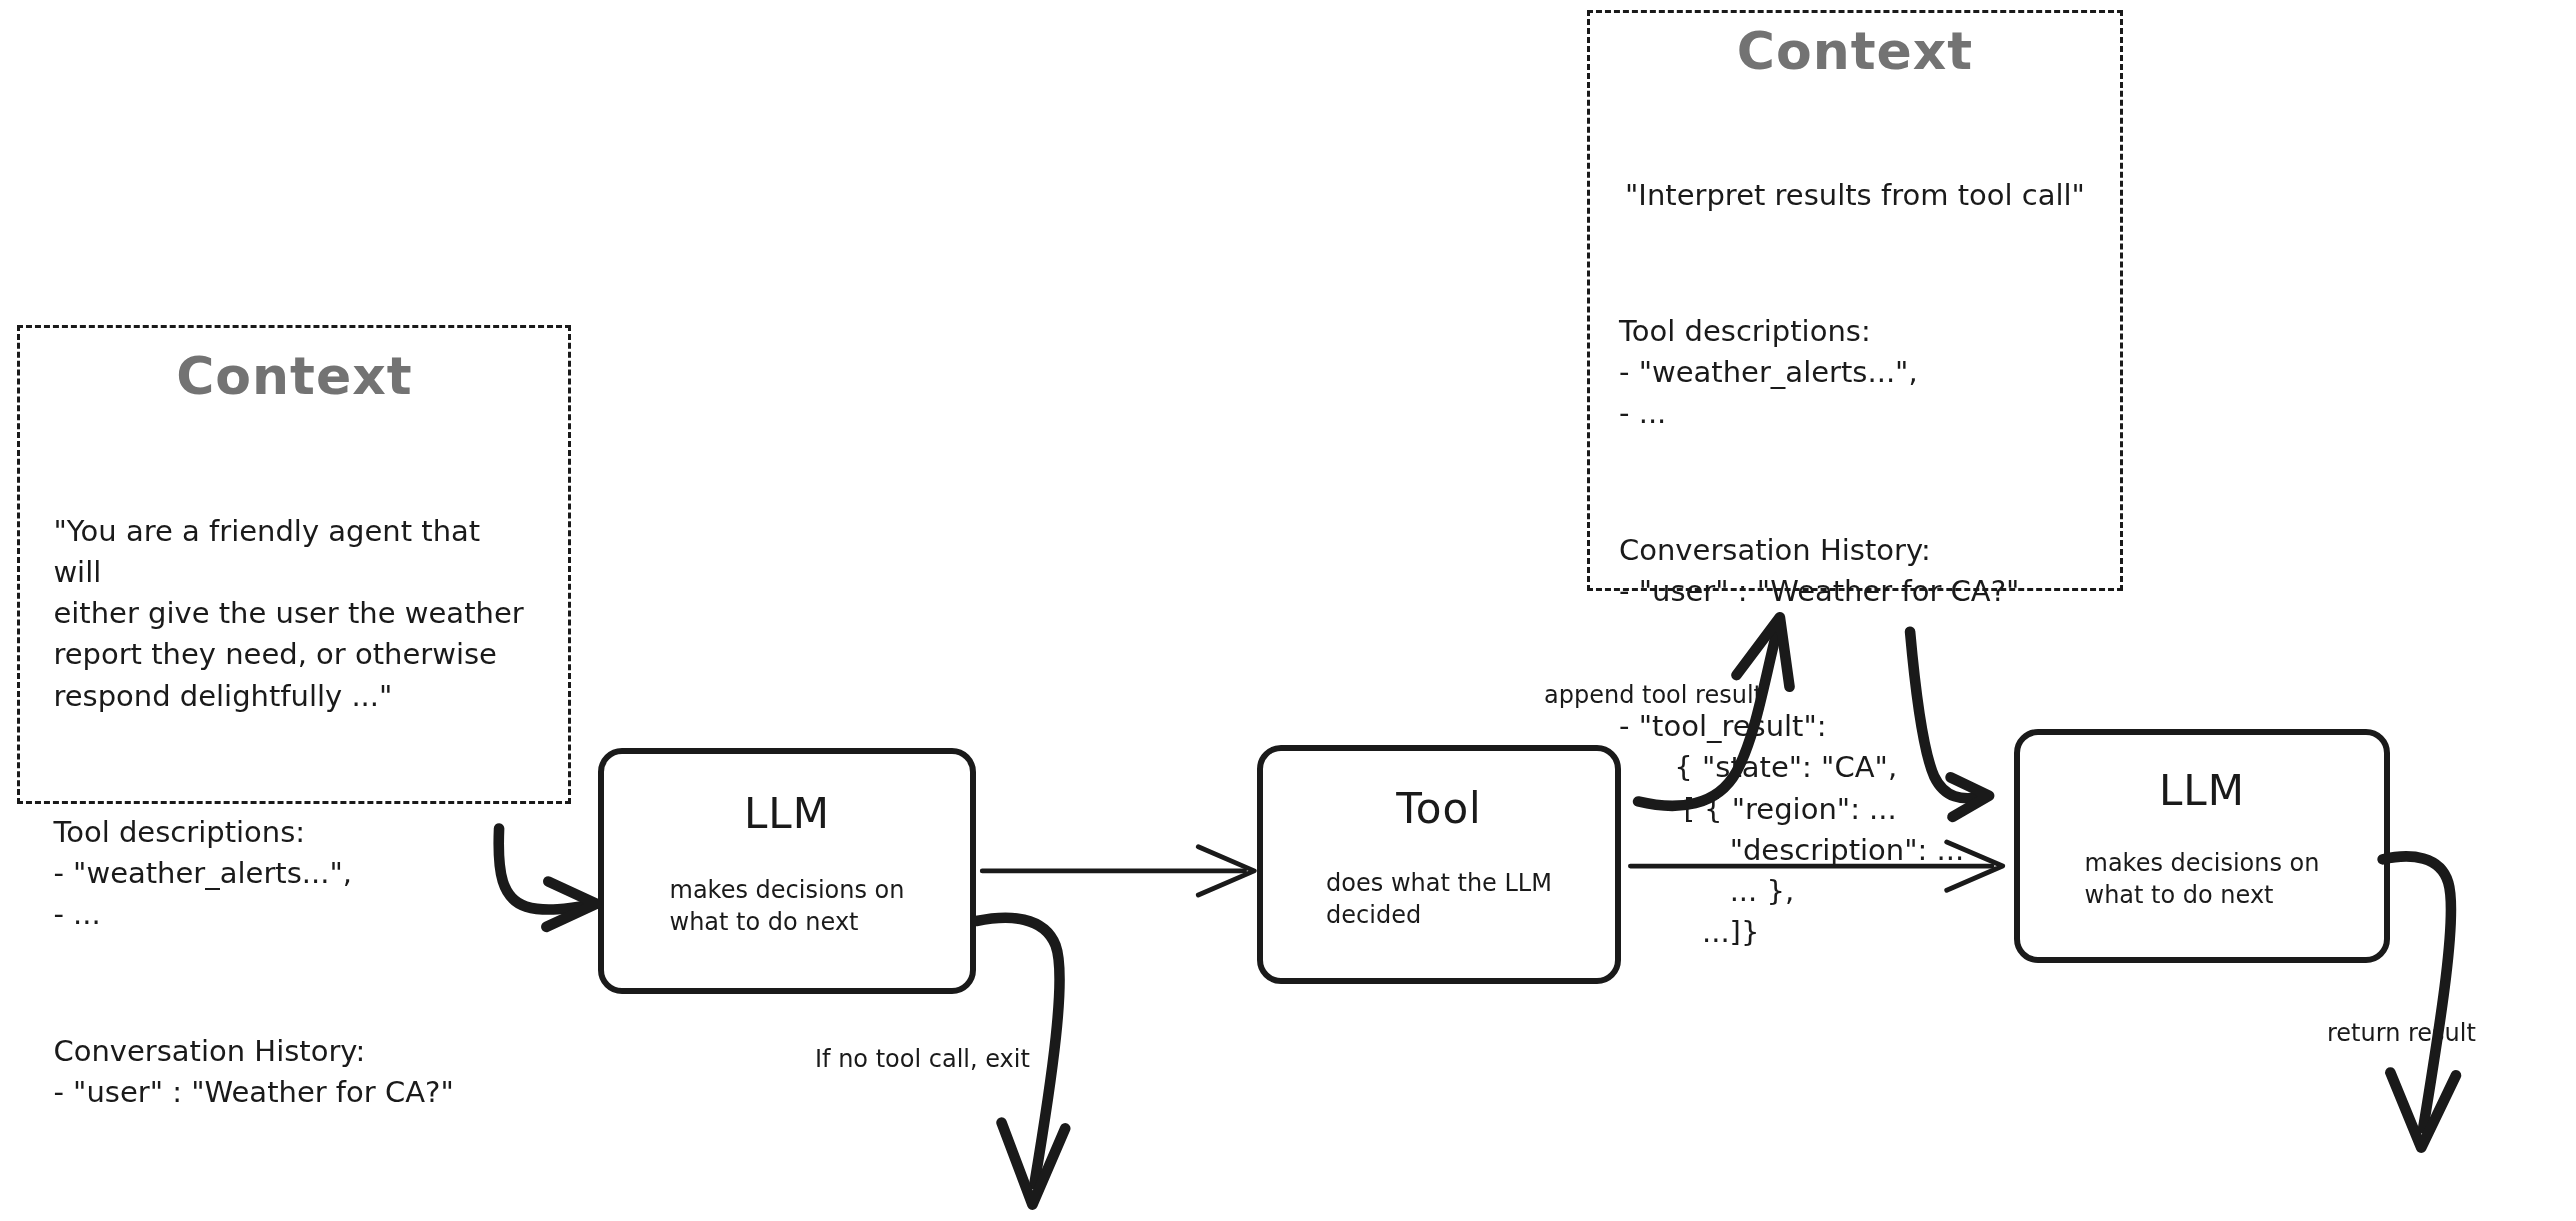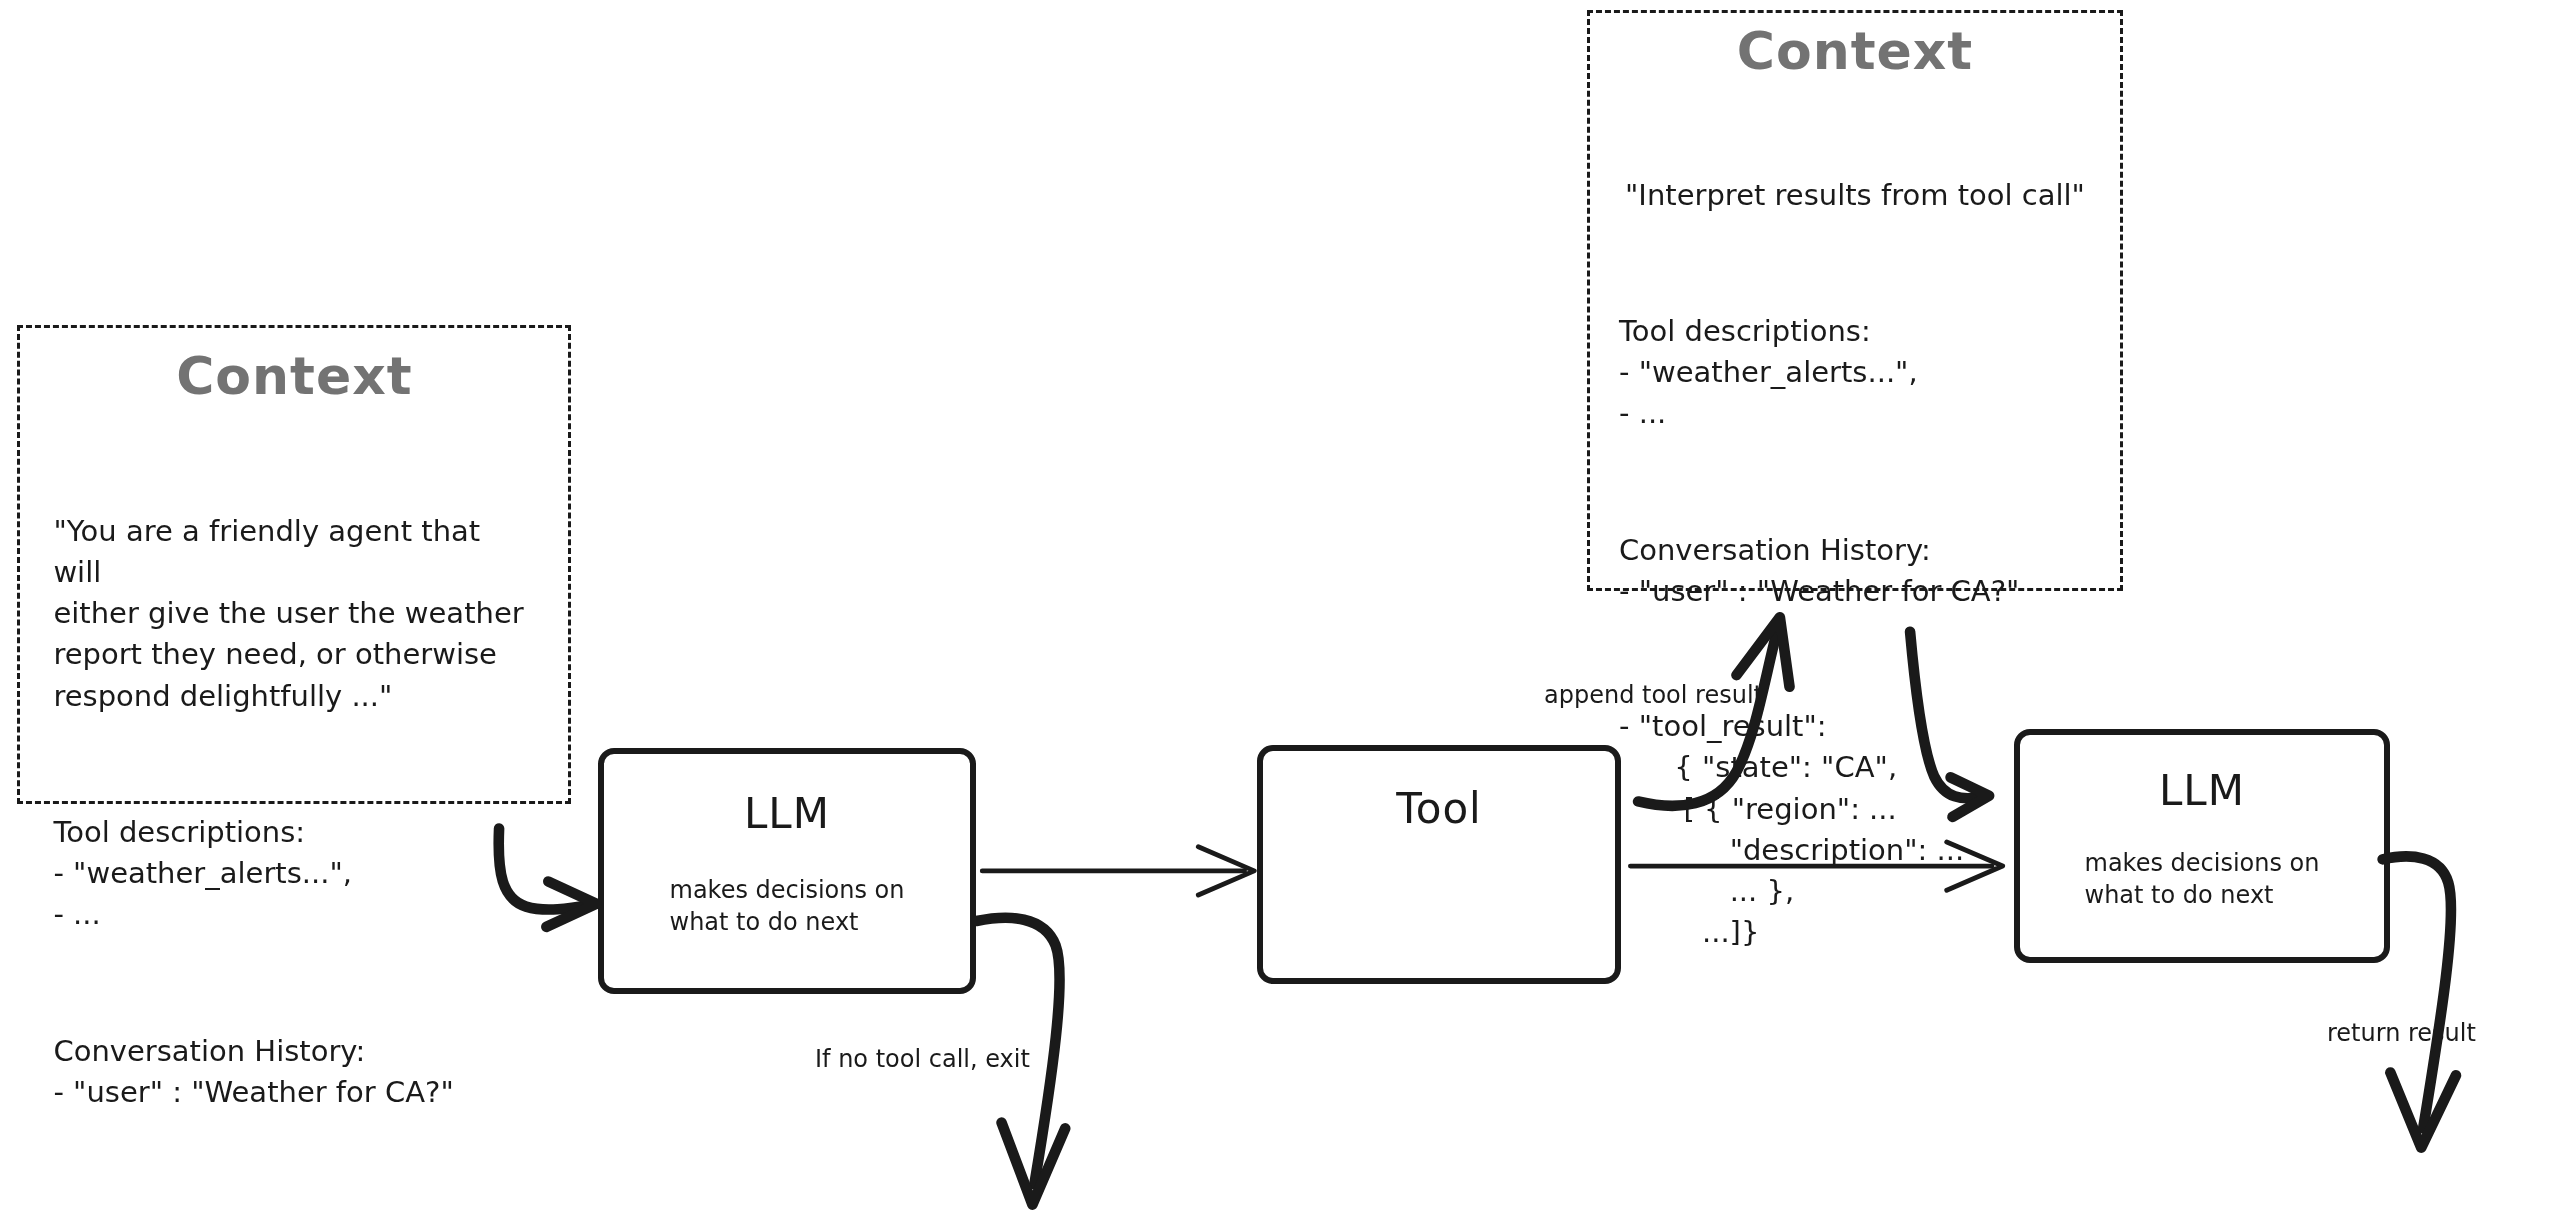--- a/index.html
+++ b/index.html
@@ -38,21 +38,21 @@
     color: #1a1a1a;
     line-height: 1.42;
     white-space: pre-wrap;
   }
   .context-para + .context-para { margin-top: 13px; }
 
   
   .node {
     position: absolute;
     border: 6.8px solid #1a1a1a;
-    border-radius: 16px;
+    border-radius: 24px;
     background: #ffffff;
     box-sizing: border-box;
     display: flex;
     flex-direction: column;
     align-items: center;
     justify-content: flex-start;
   }
   .node-title {
     font-size: 42px;
     color: #1a1a1a;
@@ -138,20 +138,22 @@
   </div>
 
   <div class="node" style="left:598px; top:748px; width:378px; height:246px; padding-top:39px;">
     <div class="node-title">LLM</div>
     <div class="node-sub" style="margin-top:39px;">makes decisions on
 what to do next</div>
   </div>
 
   <div class="node" style="left:1257px; top:745px; width:364px; height:239px; padding-top:37px;align-items:center;">
     <div class="node-title">Tool</div>
+    <div class="node-sub" style="margin-top:37px;">does what the LLM
+decided</div>
   </div>
 
   <div class="node" style="left:2014px; top:729px; width:376px; height:234px; padding-top:35px;">
     <div class="node-title">LLM</div>
     <div class="node-sub" style="margin-top:35px;">makes decisions on
 what to do next</div>
   </div>
 
   <div class="edge-label" style="left:815px; top:1045px;text-align:right;">If no tool call, exit</div>
 

